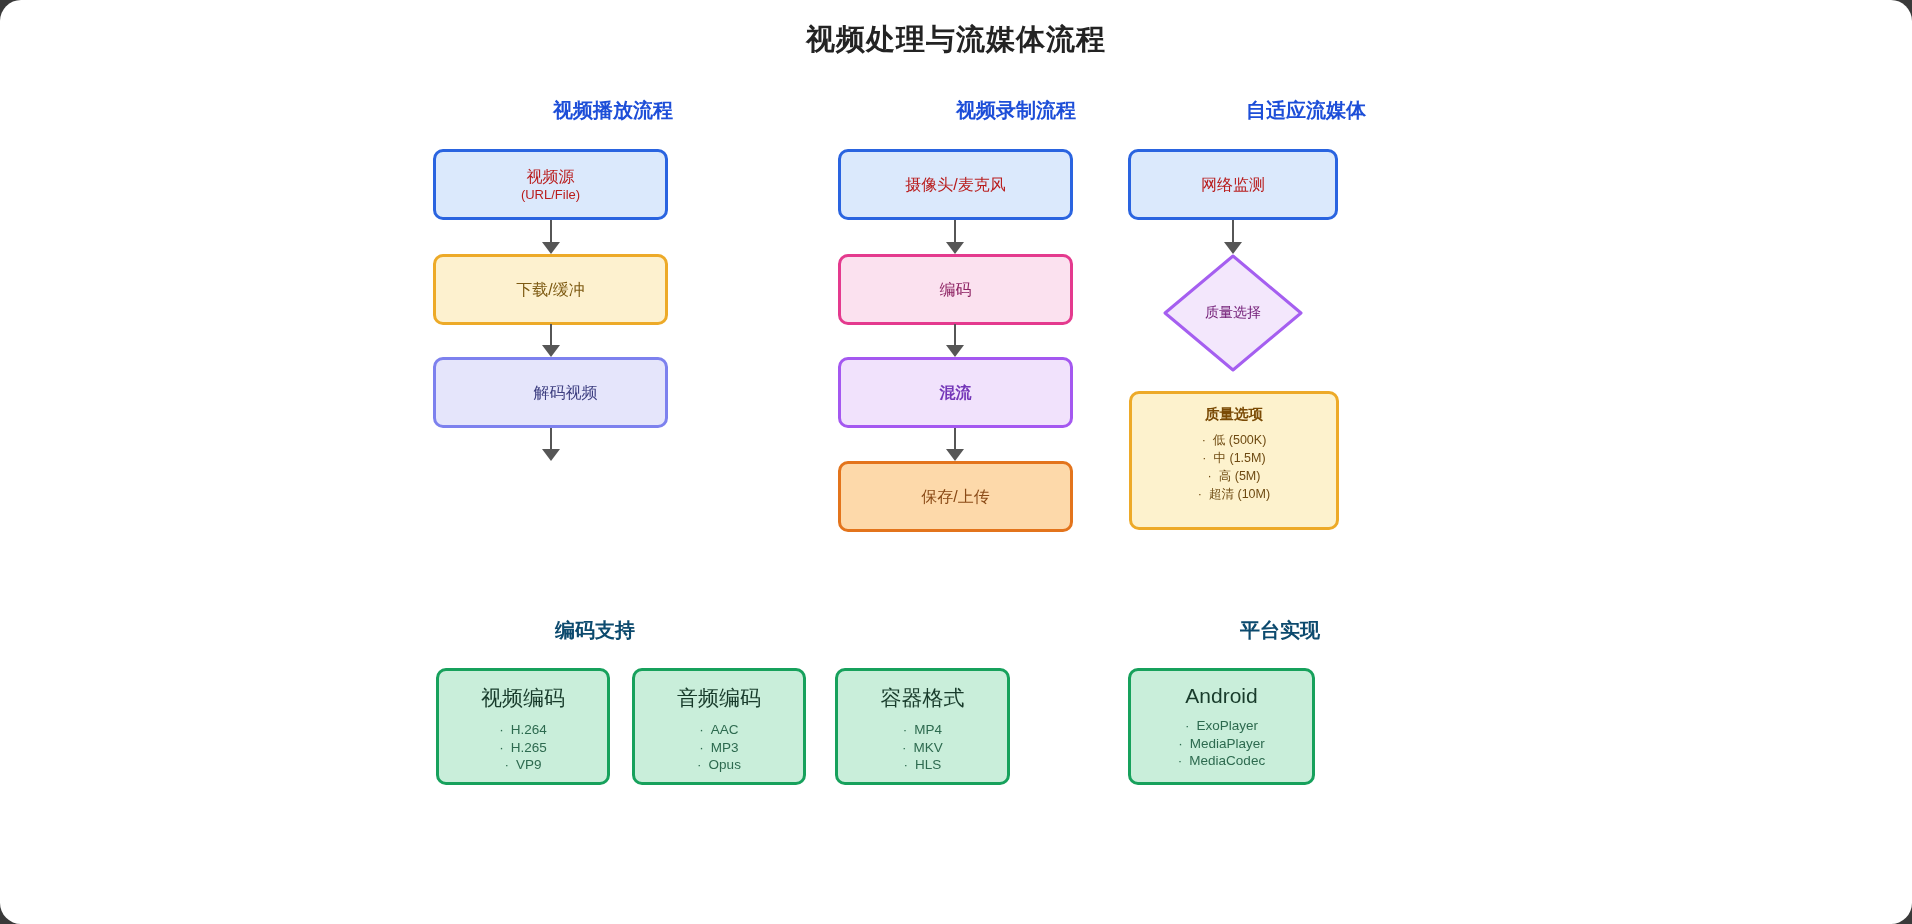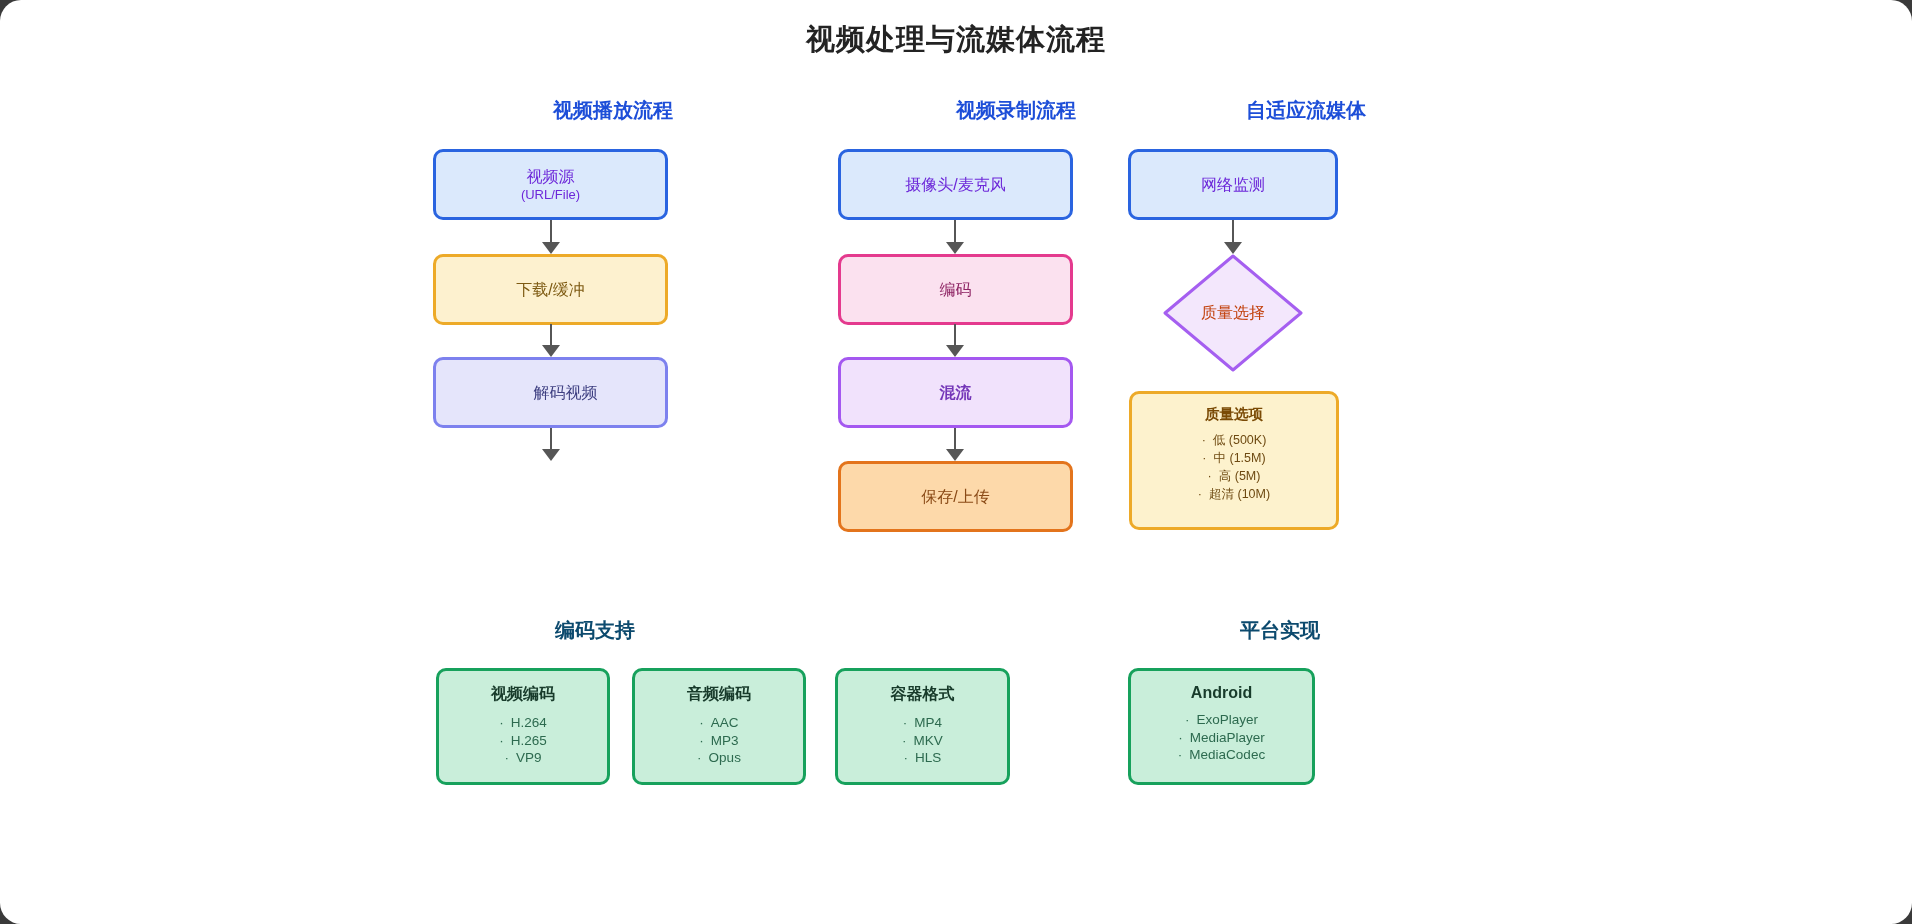--- a/index.html
+++ b/index.html
@@ -20,49 +20,49 @@
     position:absolute;transform:translateX(-50%);white-space:nowrap;
     font-size:20px;font-weight:bold;color:#0c4a6e;
   }
   .node{
     position:absolute;box-sizing:border-box;border:3px solid;border-radius:10px;
     display:flex;flex-direction:column;align-items:center;justify-content:center;
     text-align:center;
   }
   .node-label{font-size:16px;line-height:20px;}
   .node-sublabel{font-size:13px;line-height:16px;}
-  .node.blue{background:#dbe9fc;border-color:#2a64e0;color:#6d28d9;}
+  .node.blue{background:#dbe9fc;border-color:#2a64e0;color:#b91c1c;}
   .node.yellow{background:#fdf1cf;border-color:#edaa28;color:#7d5a12;}
   .node.lavender{background:#e5e5fb;border-color:#7d81ee;color:#3d3e80;padding-left:30px;}
   .node.green{background:#d6f5e5;border-color:#20b573;color:#1f7a52;}
   .node.pink{background:#fbe1ef;border-color:#e43a8e;color:#8e2464;}
   .node.purple{background:#f1e2fc;border-color:#a458f0;color:#7436b8;font-weight:bold;}
   .node.orange{background:#fdd9aa;border-color:#e3741c;color:#8a4a16;}
   .arrow{
     position:absolute;width:18px;display:flex;flex-direction:column;align-items:center;
   }
   .arrow-stem{width:2.5px;flex:1;background:#565656;}
   .arrow-head{
     width:0;height:0;
     border-left:9px solid transparent;border-right:9px solid transparent;
     border-top:12px solid #565656;
   }
   .diamond-wrap{position:absolute;}
   .diamond-wrap svg{position:absolute;left:0;top:0;}
   .diamond-label{
     position:absolute;left:0;top:0;right:0;bottom:0;
     display:flex;align-items:center;justify-content:center;
-    font-size:16px;color:#c2410c;
+    font-size:14px;color:#701a75;
   }
   .card{
     position:absolute;box-sizing:border-box;border:3px solid;border-radius:10px;
     text-align:center;
   }
   .card.green-card{background:#c9eeda;border-color:#17a15c;padding-top:13px;}
-  .card.green-card .card-title{font-size:16px;font-weight:bold;color:#183b2b;margin-bottom:9px;}
+  .card.green-card .card-title{font-size:21px;font-weight:normal;color:#183b2b;margin-bottom:9px;}
   .card.green-card .card-item{font-size:13.5px;line-height:17.5px;color:#2d6a4f;}
   .card.amber-card{background:#fdf2cd;border-color:#edaa28;padding-top:11px;}
   .card.amber-card .card-title{font-size:14.5px;font-weight:bold;color:#7a4a05;margin-bottom:7px;}
   .card.amber-card .card-item{font-size:12.5px;line-height:18px;color:#6e4a12;}
   .card-item::before{content:"·";margin-right:7px;}
 </style>
 </head>
 <body>
 
 <div class="canvas">

